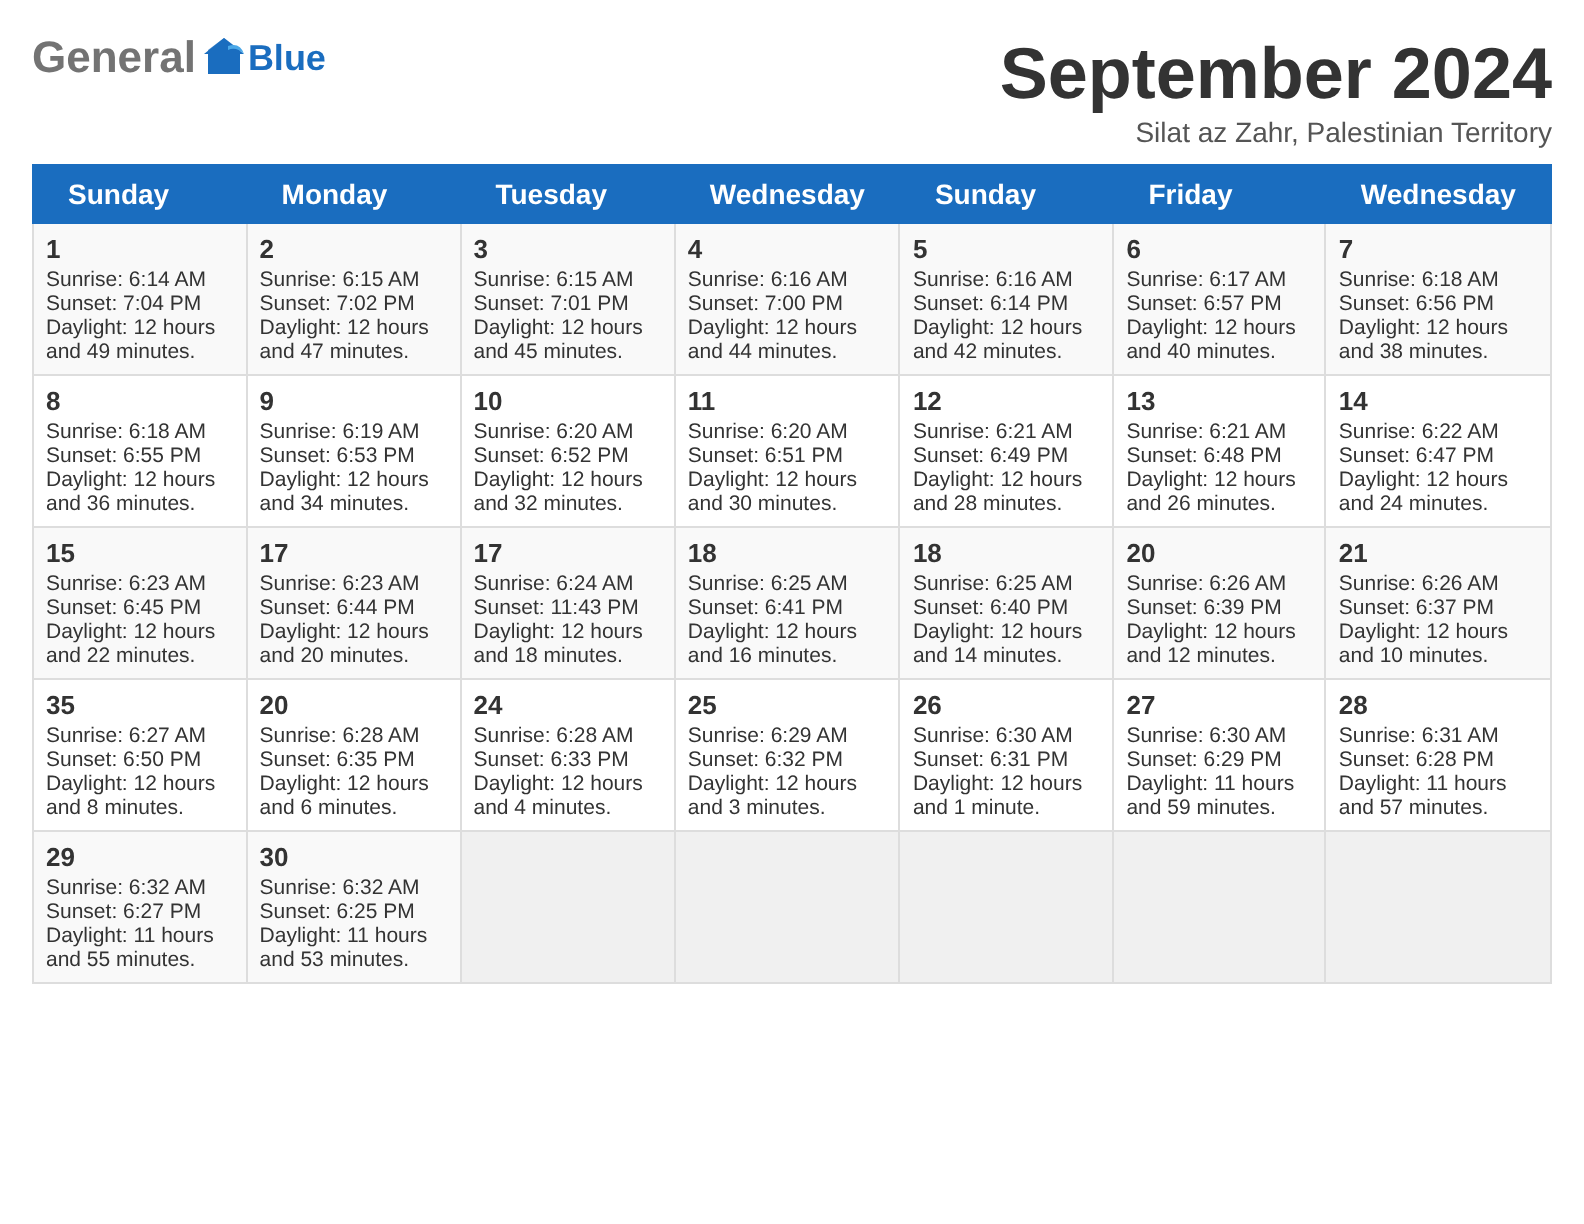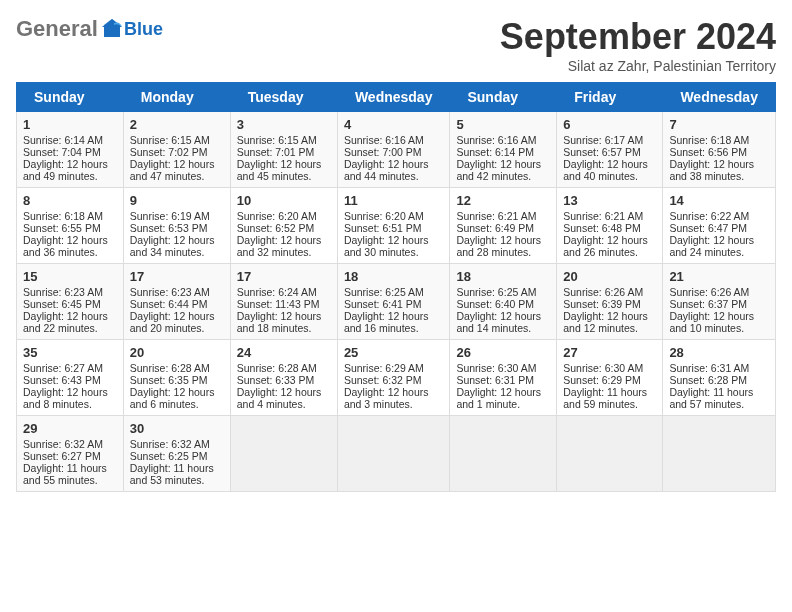--- a/index.html
+++ b/index.html
@@ -257,21 +257,21 @@
         <span class="day-number">21</span>
         <span>Sunrise: 6:26 AM</span><br>
         <span>Sunset: 6:37 PM</span><br>
         <span>Daylight: 12 hours and 10 minutes.</span>
       </td>
       </tr>
       <tr>
         <td>
         <span class="day-number">35</span>
         <span>Sunrise: 6:27 AM</span><br>
-        <span>Sunset: 6:43 PM</span><br>
+        <span>Sunset: 6:50 PM</span><br>
         <span>Daylight: 12 hours and 8 minutes.</span>
       </td>
         <td>
         <span class="day-number">20</span>
         <span>Sunrise: 6:28 AM</span><br>
         <span>Sunset: 6:35 PM</span><br>
         <span>Daylight: 12 hours and 6 minutes.</span>
       </td>
         <td>
         <span class="day-number">24</span>

